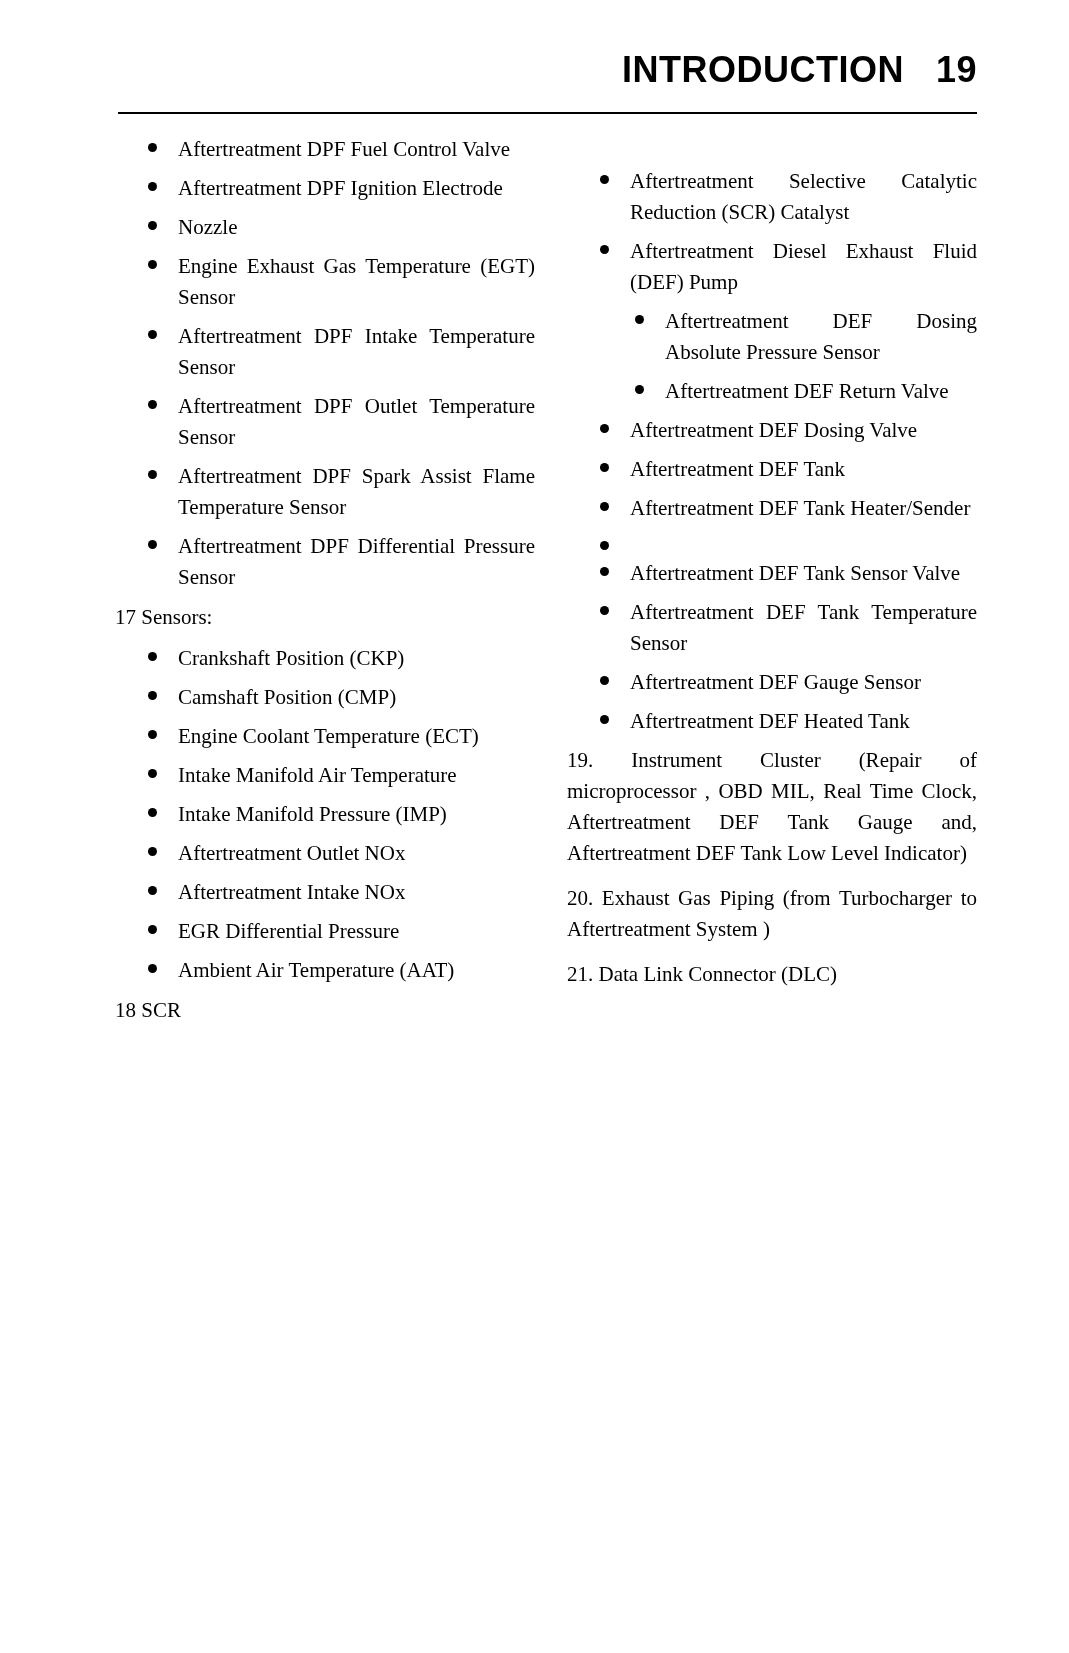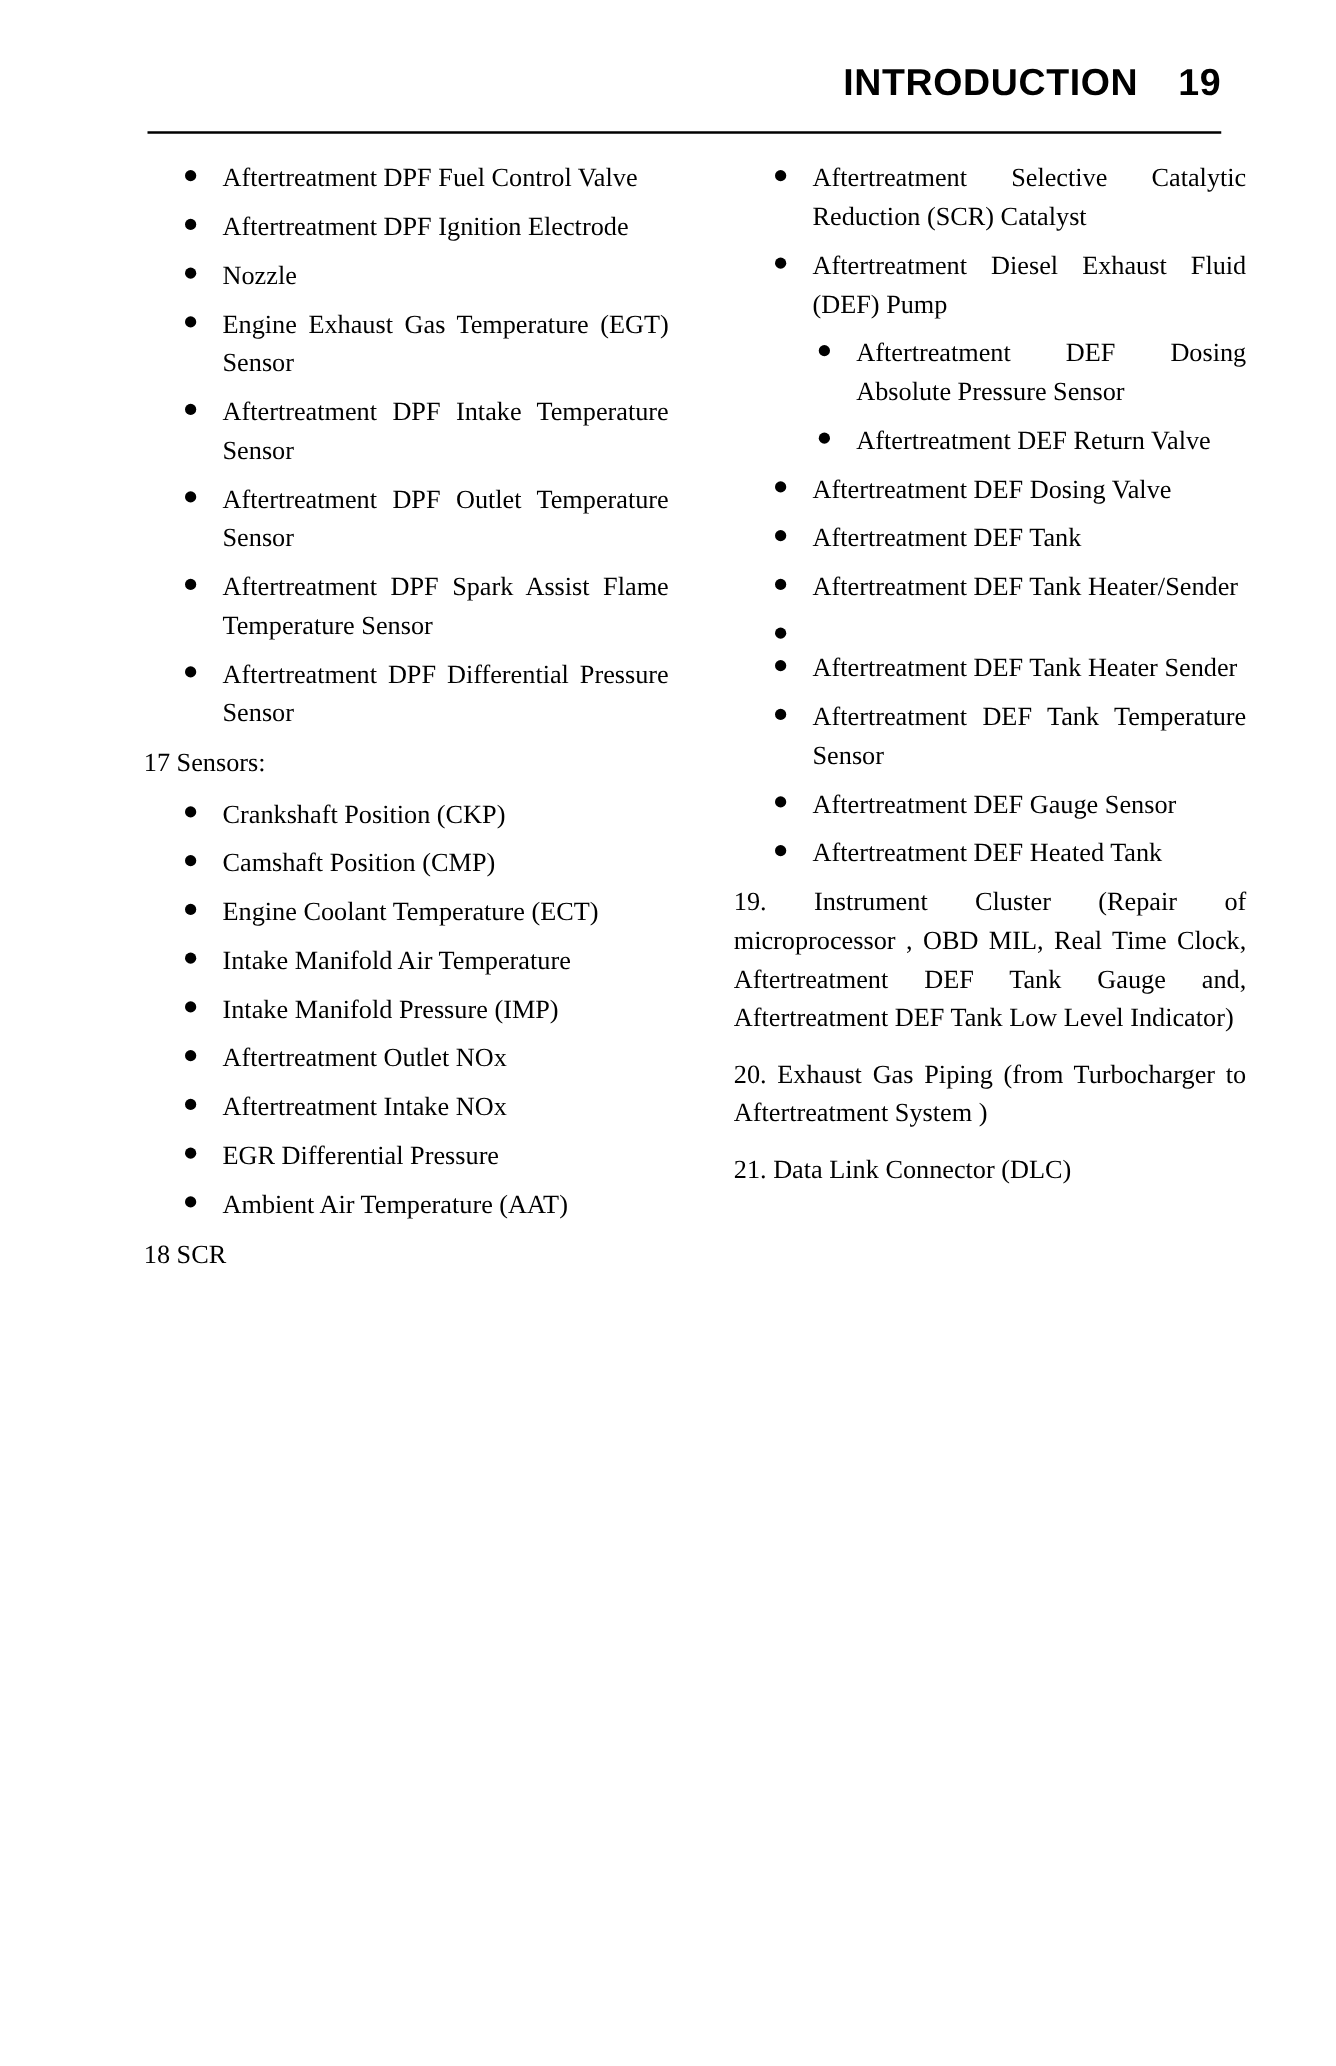--- a/index.html
+++ b/index.html
@@ -13,34 +13,35 @@
     font-family: "Liberation Serif", serif;
     font-size: 21px;
     padding: 50px 92px 0 115px;
     overflow: hidden;
   }
   .header h1 {
     margin: 0;
     text-align: right;
     font-family: "Liberation Sans", sans-serif;
     font-weight: 700;
-    font-size: 30px;
+    font-size: 36px;
     letter-spacing: 0.5px;
     line-height: 1.1;
   }
   .page-number { margin-left: 32px; }
   .rule {
     border: none;
     border-top: 2px solid #000;
     margin: 22px 0 0 3px;
   }
   .columns {
     display: flex;
-    gap: 52px;
+    gap: 32px;
     margin-top: 20px;
+    align-items: center;
   }
   .col-left  { width: 420px; flex: none; }
   .col-right { width: 410px; flex: none; }
 
   ul.bullet-list { list-style: none; margin: 0; padding: 0; }
   .bullet-item {
     display: flex;
     align-items: flex-start;
     margin: 0 0 8px 33px;
   }
@@ -219,21 +220,21 @@
             <span class="bullet"></span>
             <span class="item-text">Aftertreatment DEF Tank Heater/Sender</span>
           </li>
 
           <li class="bullet-item">
             <span class="bullet"></span>
           </li>
 
           <li class="bullet-item">
             <span class="bullet"></span>
-            <span class="item-text">Aftertreatment DEF Tank Heater Sender</span>
+            <span class="item-text">Aftertreatment DEF Tank Sensor Valve</span>
           </li>
 
           <li class="bullet-item">
             <span class="bullet"></span>
             <span class="item-text">Aftertreatment DEF Tank Temperature Sensor</span>
           </li>
 
           <li class="bullet-item">
             <span class="bullet"></span>
             <span class="item-text">Aftertreatment DEF Gauge Sensor</span>

